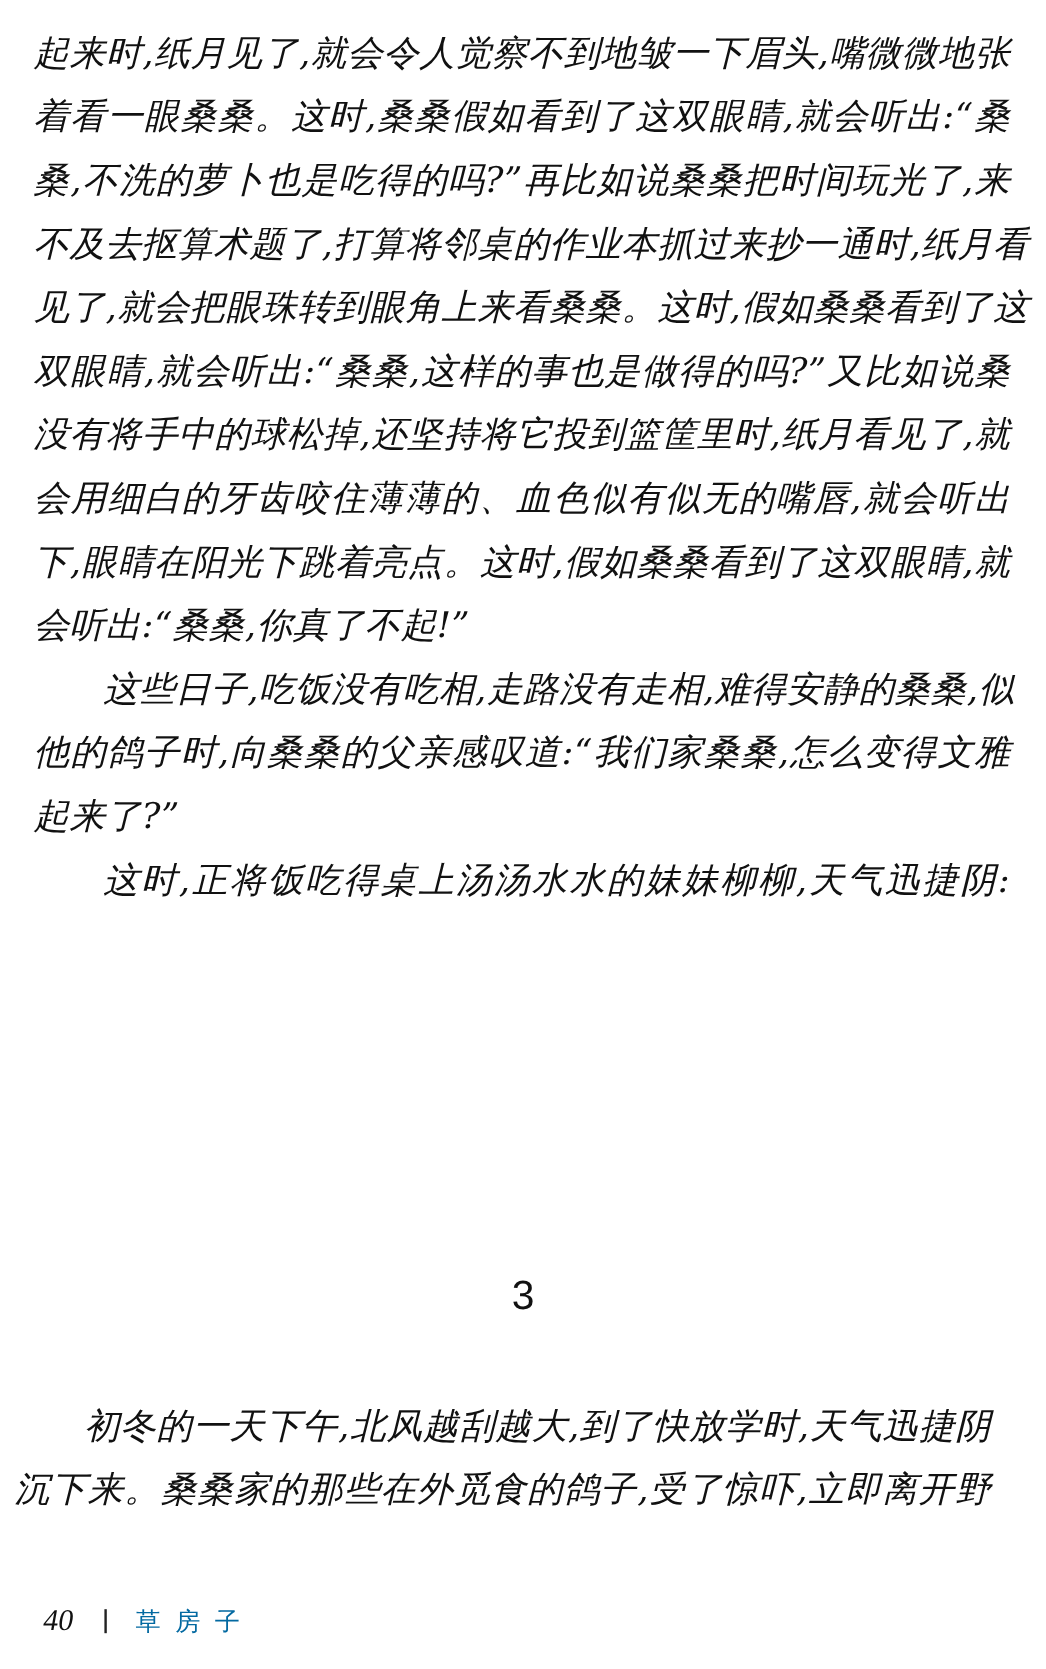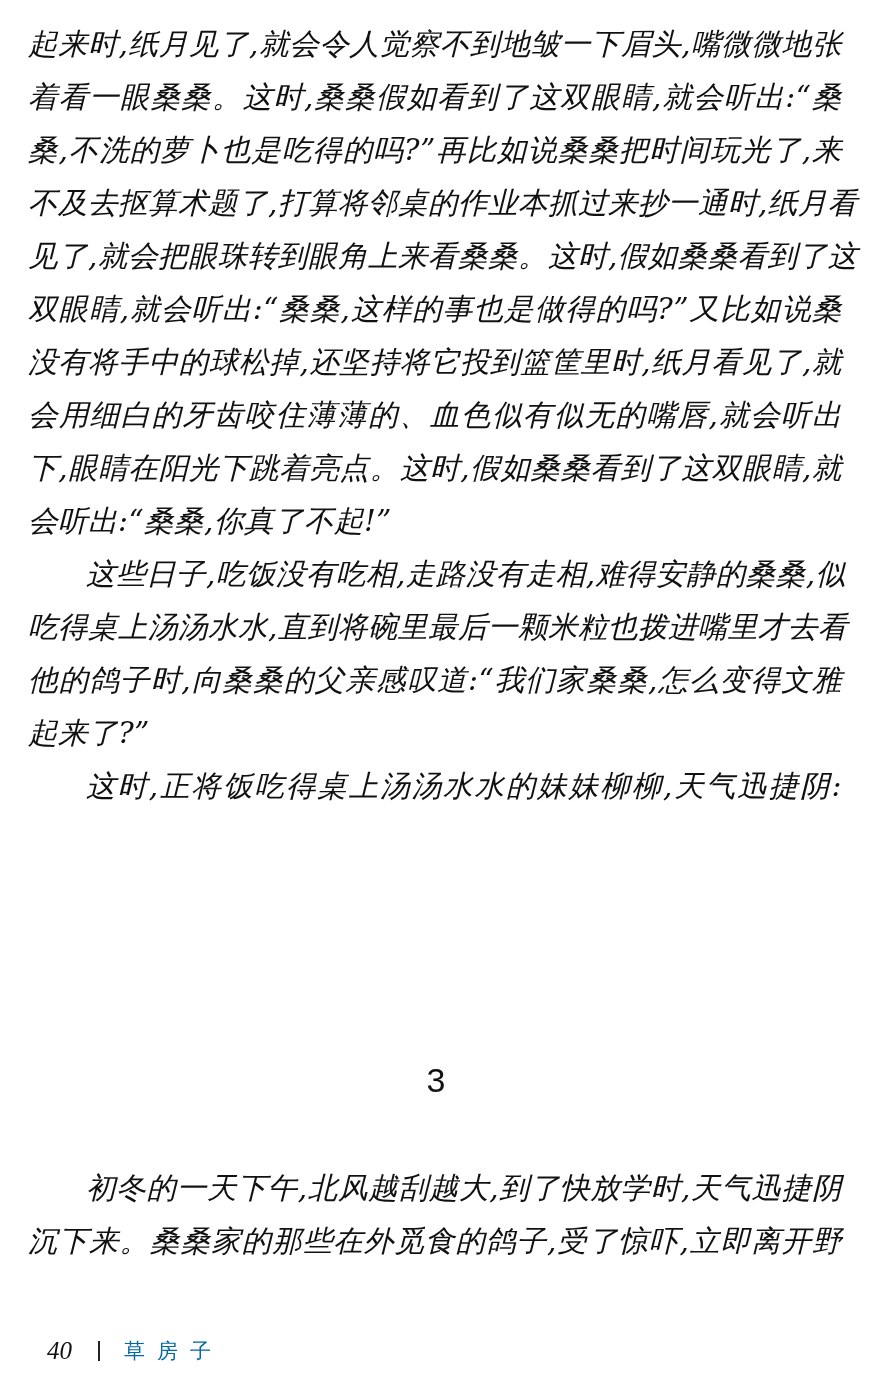--- a/index.html
+++ b/index.html
@@ -43,32 +43,31 @@
       width: 872px;
       top: 1060px;
       text-align: center;
       font-family: "Liberation Sans", "DejaVu Sans", sans-serif;
       font-size: 34px;
       line-height: 40px;
       color: #111111;
     }
     .section-body {
       position: absolute;
-      left: 28px;
+      left: 12px;
       top: 1162px;
       width: 814px;
     }
     .footer {
       position: absolute;
       left: 36px;
       top: 1333px;
       height: 36px;
       display: flex;
       align-items: center;
-      margin-left: 11px;
     }
     .page-number {
       font-family: "Liberation Serif", "DejaVu Serif", serif;
       font-style: italic;
       font-size: 25px;
       color: #111111;
     }
     .footer-divider {
       width: 2px;
       height: 20px;
@@ -91,21 +90,20 @@
   <div class="line">着看一眼桑桑。这时,桑桑假如看到了这双眼睛,就会听出:“桑</div>
   <div class="line">桑,不洗的萝卜也是吃得的吗?”再比如说桑桑把时间玩光了,来</div>
   <div class="line">不及去抠算术题了,打算将邻桌的作业本抓过来抄一通时,纸月看</div>
   <div class="line">见了,就会把眼珠转到眼角上来看桑桑。这时,假如桑桑看到了这</div>
   <div class="line">双眼睛,就会听出:“桑桑,这样的事也是做得的吗?”又比如说桑</div>
   <div class="line">没有将手中的球松掉,还坚持将它投到篮筐里时,纸月看见了,就</div>
   <div class="line">会用细白的牙齿咬住薄薄的、血色似有似无的嘴唇,就会听出</div>
   <div class="line">下,眼睛在阳光下跳着亮点。这时,假如桑桑看到了这双眼睛,就</div>
   <div class="line last">会听出:“桑桑,你真了不起!”</div>
   <div class="line indent">这些日子,吃饭没有吃相,走路没有走相,难得安静的桑桑,似</div>
-  <div class="line">吃得桌上汤汤水水,直到将碗里最后一颗米粒也拨进嘴里才去看</div>
   <div class="line">他的鸽子时,向桑桑的父亲感叹道:“我们家桑桑,怎么变得文雅</div>
   <div class="line last">起来了?”</div>
   <div class="line indent">这时,正将饭吃得桌上汤汤水水的妹妹柳柳,天气迅捷阴:</div>
 </div>
 
 <div class="section-heading">3</div>
 
 <div class="section-body">
   <div class="line indent">初冬的一天下午,北风越刮越大,到了快放学时,天气迅捷阴</div>
   <div class="line">沉下来。桑桑家的那些在外觅食的鸽子,受了惊吓,立即离开野</div>

